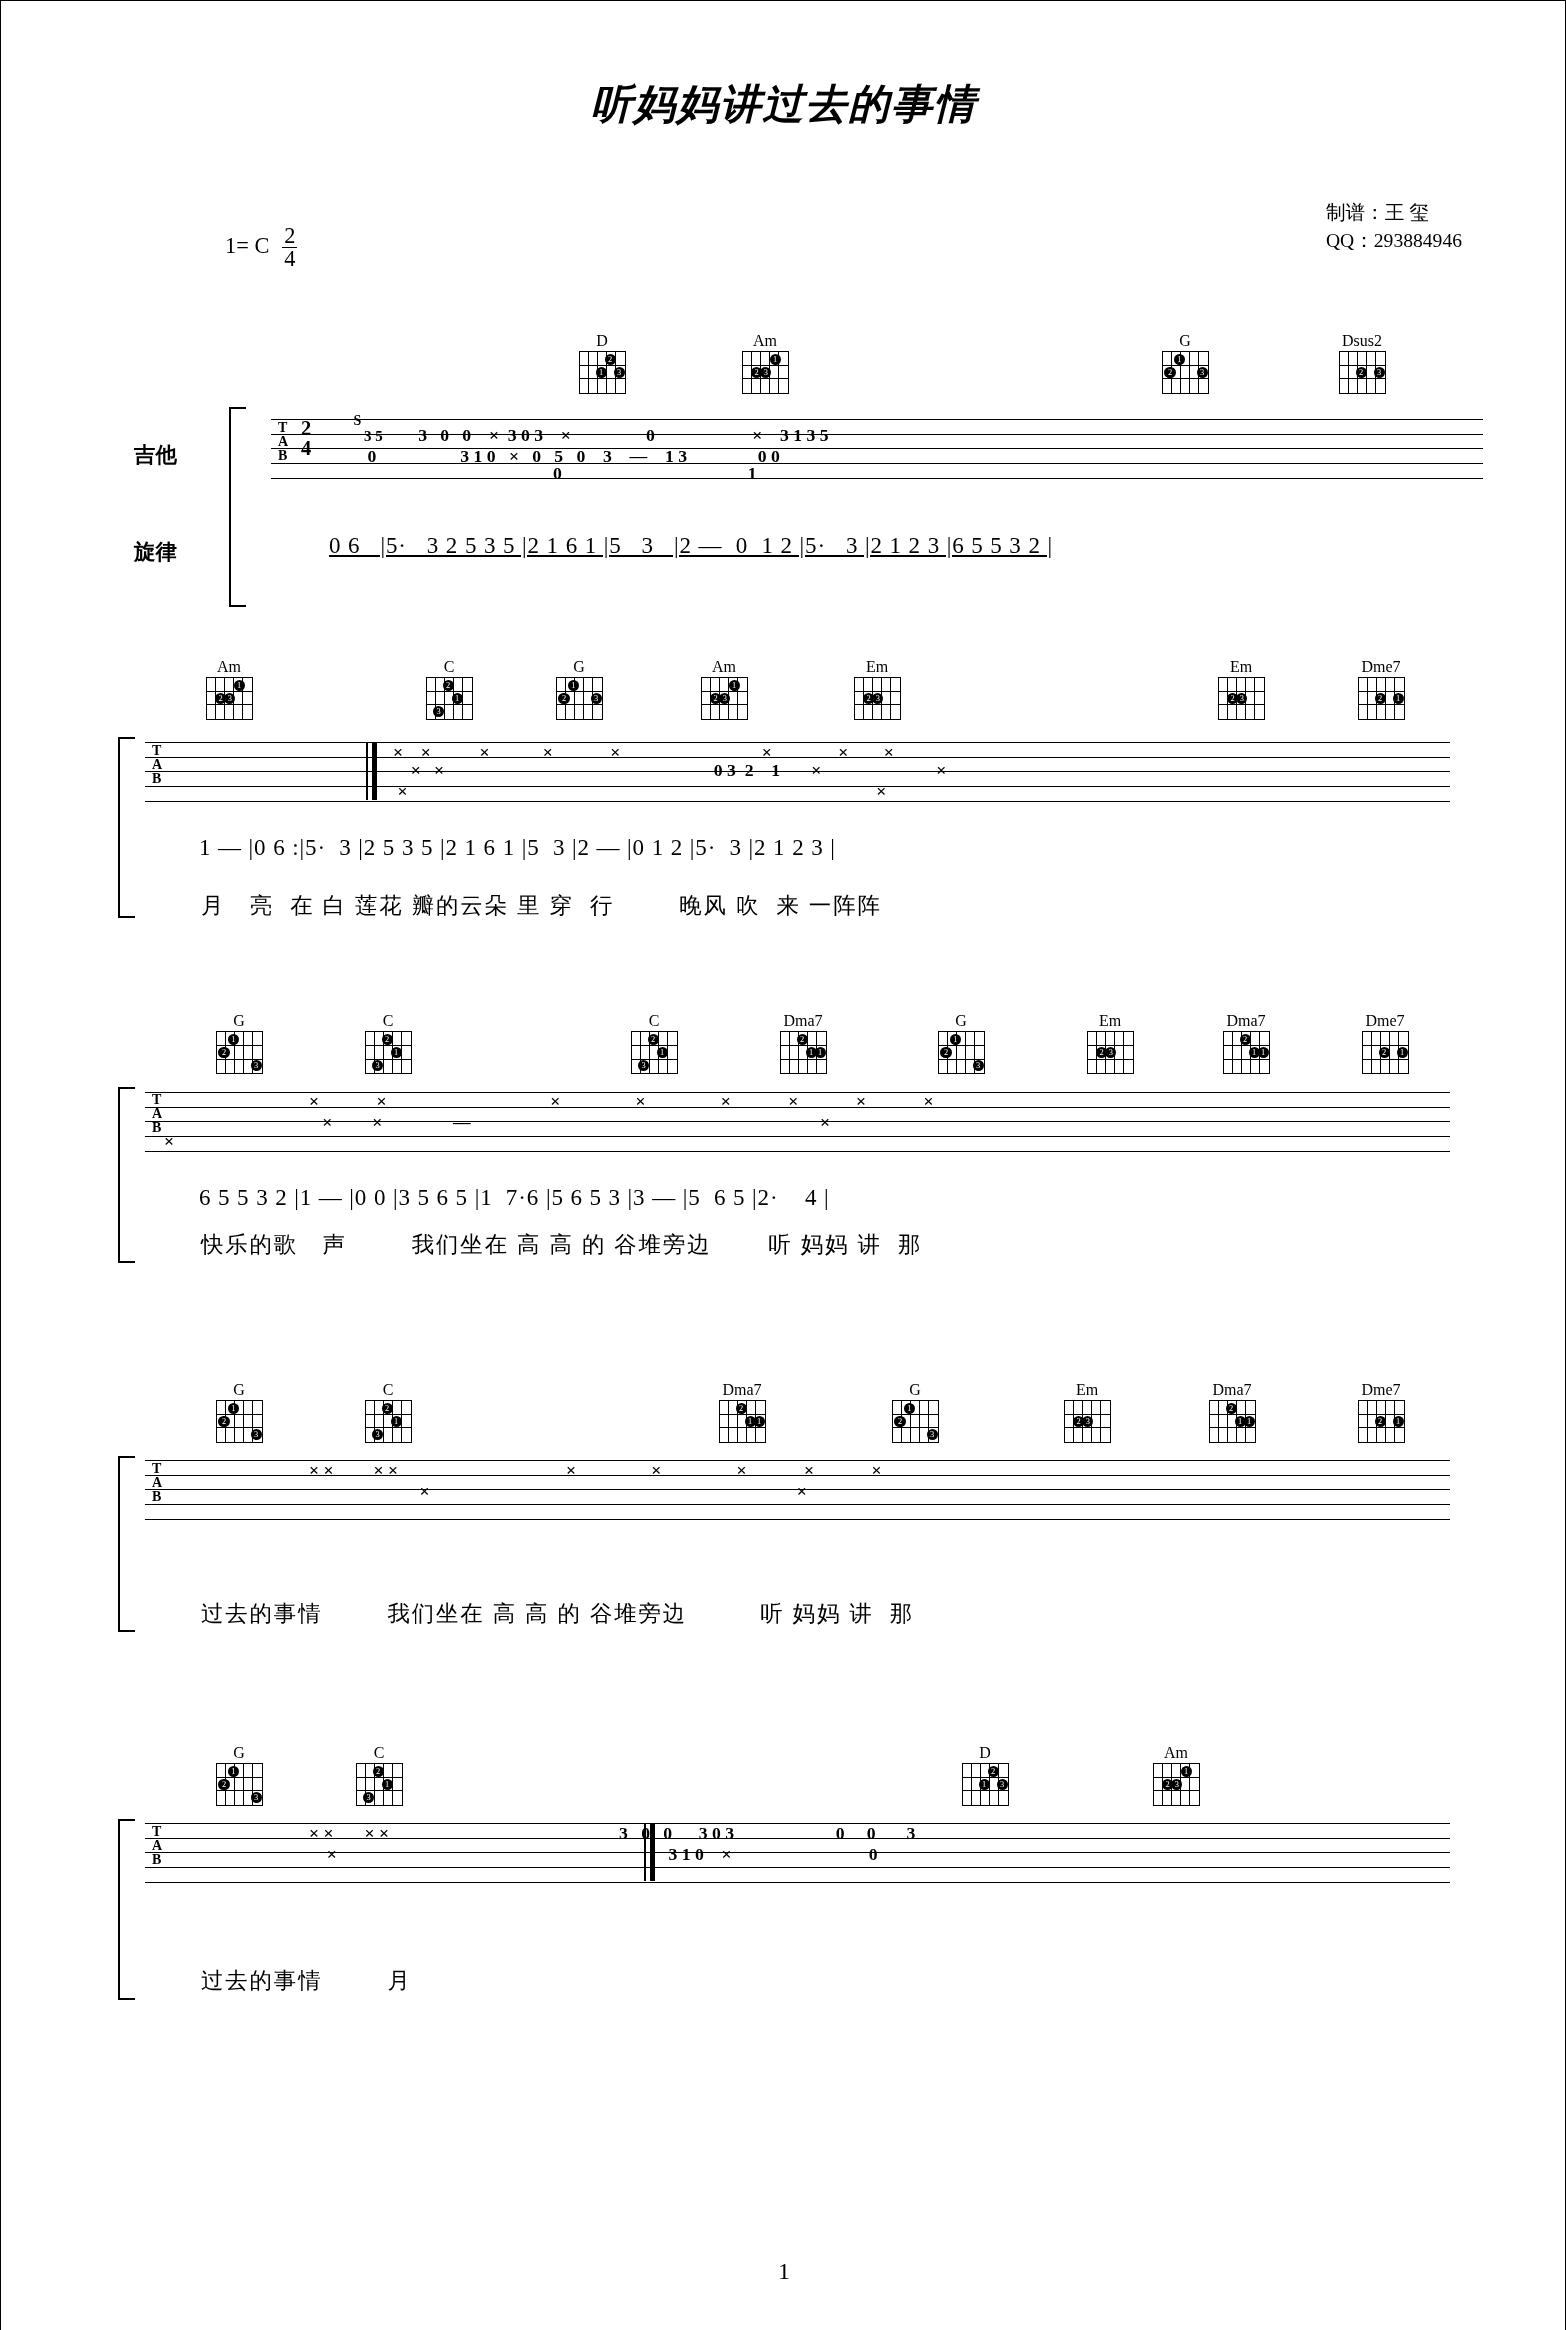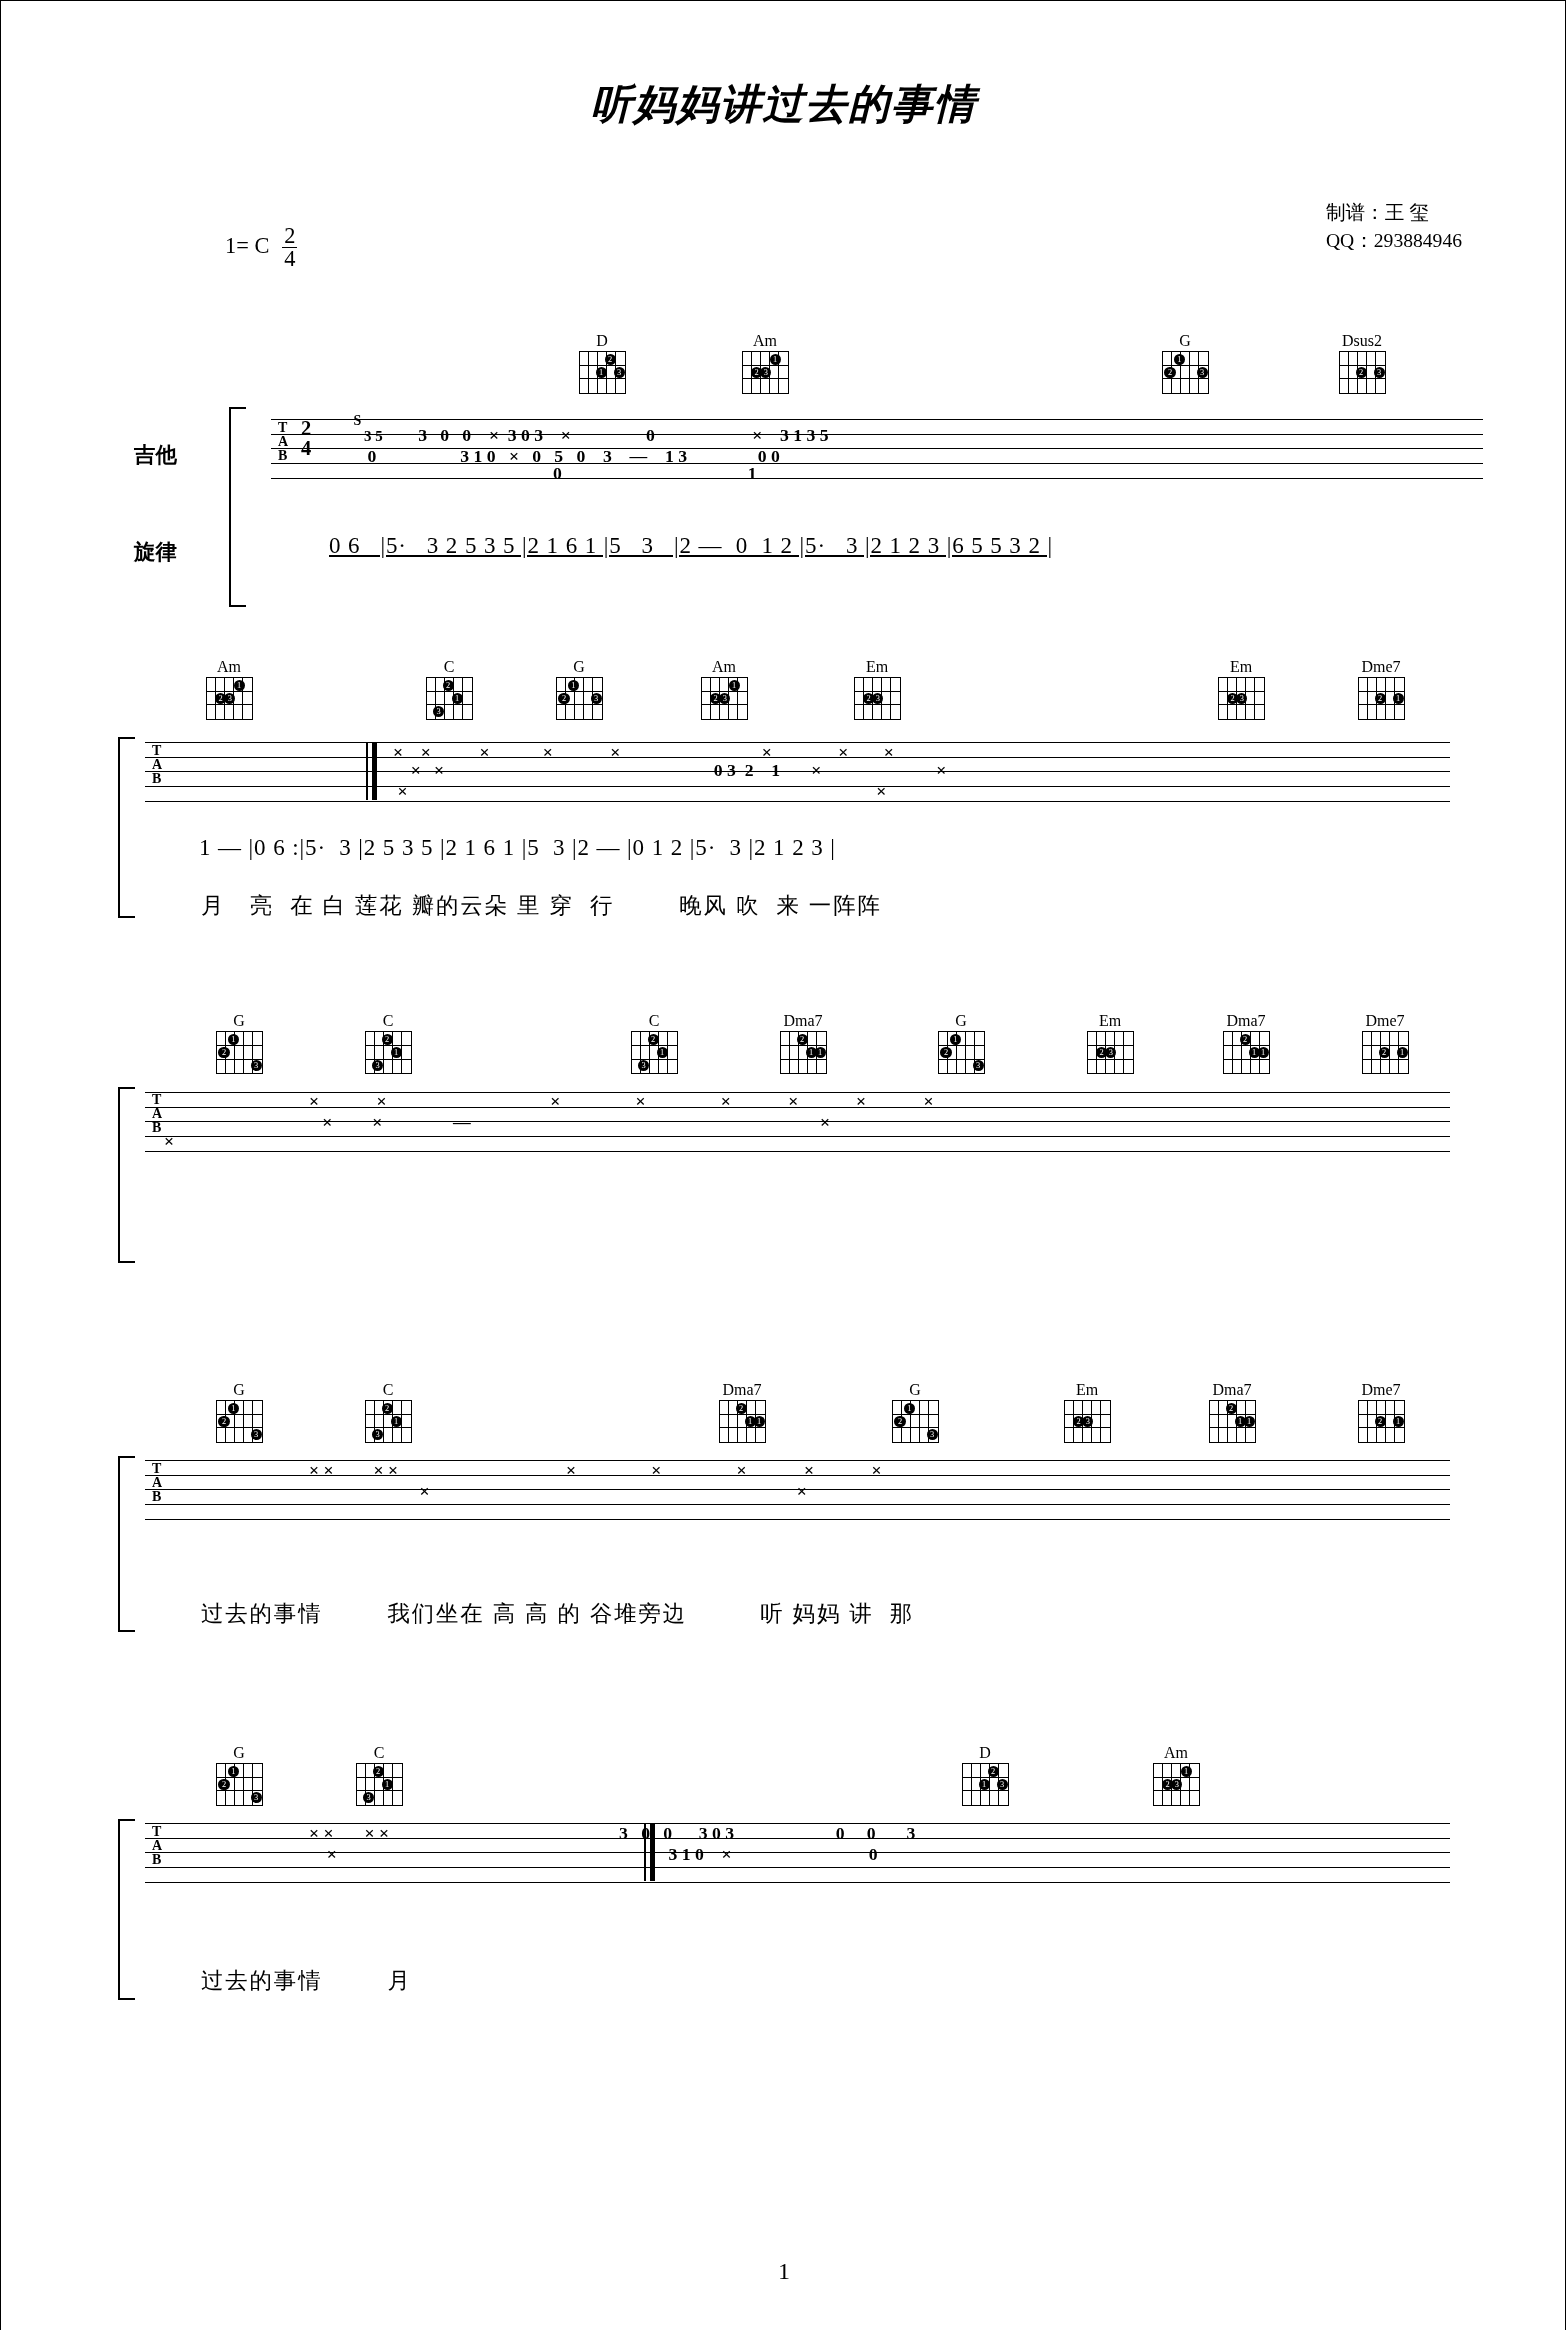--- a/index.html
+++ b/index.html
@@ -321,20 +321,22 @@
     <div class="tabtext" style="left:308px;top:91px;width:1142px;text-align:left;letter-spacing:0;">
       ×&nbsp;&nbsp;&nbsp;&nbsp;&nbsp;&nbsp;&nbsp;&nbsp;&nbsp;&nbsp;&nbsp;&nbsp;&nbsp;×&nbsp;&nbsp;&nbsp;&nbsp;&nbsp;&nbsp;&nbsp;&nbsp;&nbsp;&nbsp;&nbsp;&nbsp;&nbsp;&nbsp;&nbsp;&nbsp;&nbsp;&nbsp;&nbsp;&nbsp;&nbsp;&nbsp;&nbsp;&nbsp;&nbsp;&nbsp;&nbsp;&nbsp;&nbsp;&nbsp;&nbsp;&nbsp;&nbsp;&nbsp;&nbsp;&nbsp;&nbsp;×&nbsp;&nbsp;&nbsp;&nbsp;&nbsp;&nbsp;&nbsp;&nbsp;&nbsp;&nbsp;&nbsp;&nbsp;&nbsp;&nbsp;&nbsp;&nbsp;&nbsp;×&nbsp;&nbsp;&nbsp;&nbsp;&nbsp;&nbsp;&nbsp;&nbsp;&nbsp;&nbsp;&nbsp;&nbsp;&nbsp;&nbsp;&nbsp;&nbsp;&nbsp;×&nbsp;&nbsp;&nbsp;&nbsp;&nbsp;&nbsp;&nbsp;&nbsp;&nbsp;&nbsp;&nbsp;&nbsp;&nbsp;×&nbsp;&nbsp;&nbsp;&nbsp;&nbsp;&nbsp;&nbsp;&nbsp;&nbsp;&nbsp;&nbsp;&nbsp;&nbsp;×&nbsp;&nbsp;&nbsp;&nbsp;&nbsp;&nbsp;&nbsp;&nbsp;&nbsp;&nbsp;&nbsp;&nbsp;&nbsp;×
     </div>
     <div class="tabtext" style="left:308px;top:112px;width:1142px;text-align:left;letter-spacing:0;">
       &nbsp;&nbsp;&nbsp;×&nbsp;&nbsp;&nbsp;&nbsp;&nbsp;&nbsp;&nbsp;&nbsp;&nbsp;×&nbsp;&nbsp;&nbsp;&nbsp;&nbsp;&nbsp;&nbsp;&nbsp;&nbsp;&nbsp;&nbsp;&nbsp;&nbsp;&nbsp;&nbsp;&nbsp;—&nbsp;&nbsp;&nbsp;&nbsp;&nbsp;&nbsp;&nbsp;&nbsp;&nbsp;&nbsp;&nbsp;&nbsp;&nbsp;&nbsp;&nbsp;&nbsp;&nbsp;&nbsp;&nbsp;&nbsp;&nbsp;&nbsp;&nbsp;&nbsp;&nbsp;&nbsp;&nbsp;&nbsp;&nbsp;&nbsp;&nbsp;&nbsp;&nbsp;&nbsp;&nbsp;&nbsp;&nbsp;&nbsp;&nbsp;&nbsp;&nbsp;&nbsp;&nbsp;&nbsp;&nbsp;&nbsp;&nbsp;&nbsp;&nbsp;&nbsp;&nbsp;&nbsp;&nbsp;&nbsp;&nbsp;&nbsp;&nbsp;&nbsp;&nbsp;&nbsp;&nbsp;&nbsp;&nbsp;&nbsp;&nbsp;&nbsp;&nbsp;&nbsp;&nbsp;&nbsp;&nbsp;&nbsp;&nbsp;&nbsp;&nbsp;&nbsp;&nbsp;&nbsp;&nbsp;×
     </div>
     <div class="tabtext" style="left:163px;top:131px;width:1286px;text-align:left;letter-spacing:0;">
       ×
     </div>
 
+    <div class="numline" style="left:198px;top:182px;">6 5 5 3 2 |1 — |0 0 |3 5 6 5 |1  7·6 |5 6 5 3 |3 — |5  6 5 |2·    4 |</div>
+    <div class="lyric" style="left:200px;top:226px;">快乐的歌   声        我们坐在 高 高 的 谷堆旁边       听 妈妈 讲  那</div>
   </div>
 
   <div class="system" style="top:1366px;height:289px;">
     <div class="bracket" style="left:117px;top:89px;height:172px;"></div>
 
     <div class="chord" style="left:210px;top:14px;">
       <div class="cname">G</div>
       <div class="grid">
         <div class="dot" style="left:1.9px;top:15px;">2</div>
         <div class="dot" style="left:11.2px;top:1.9px;">1</div>

